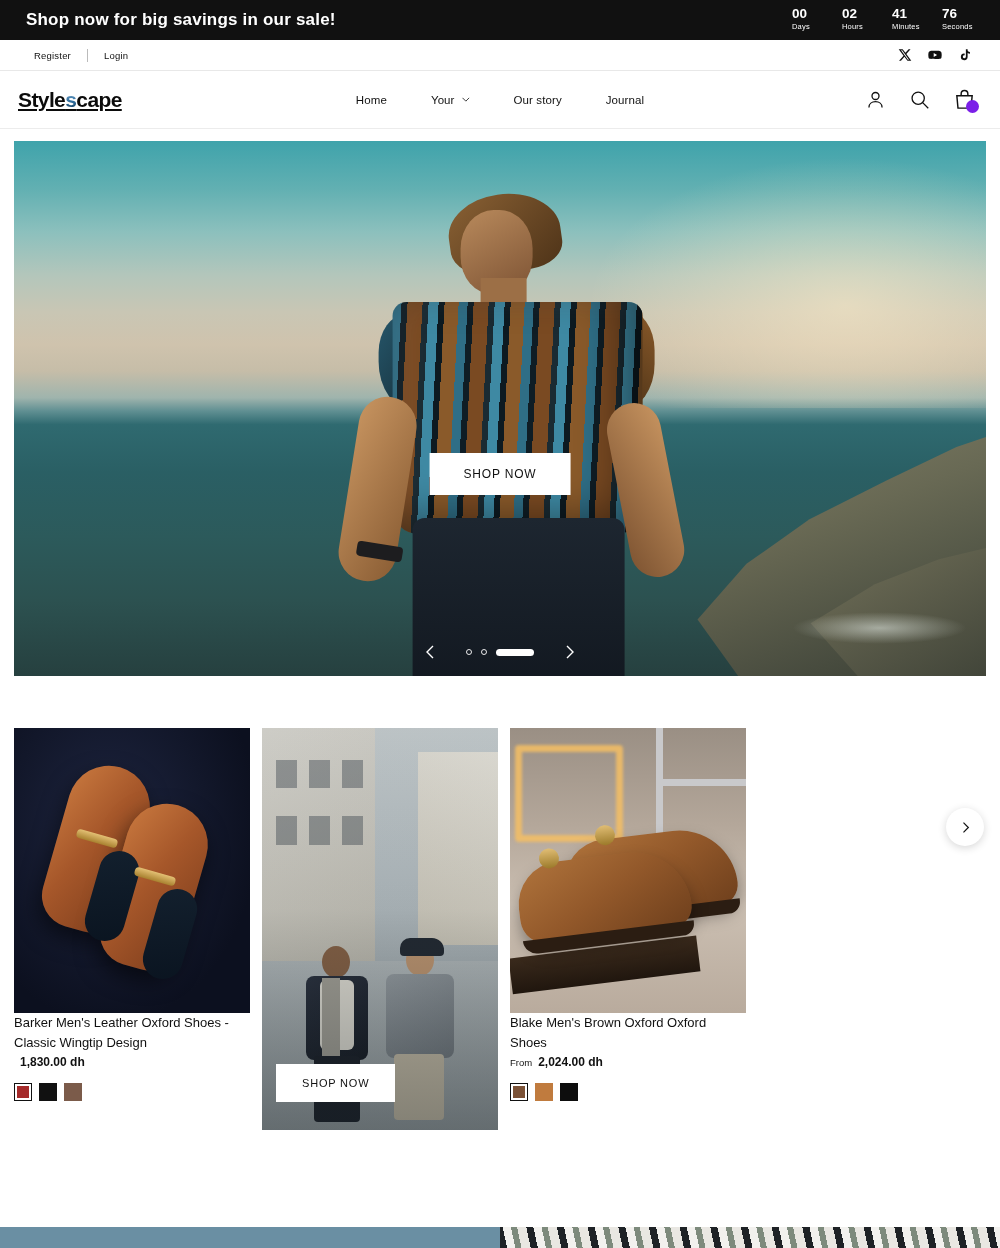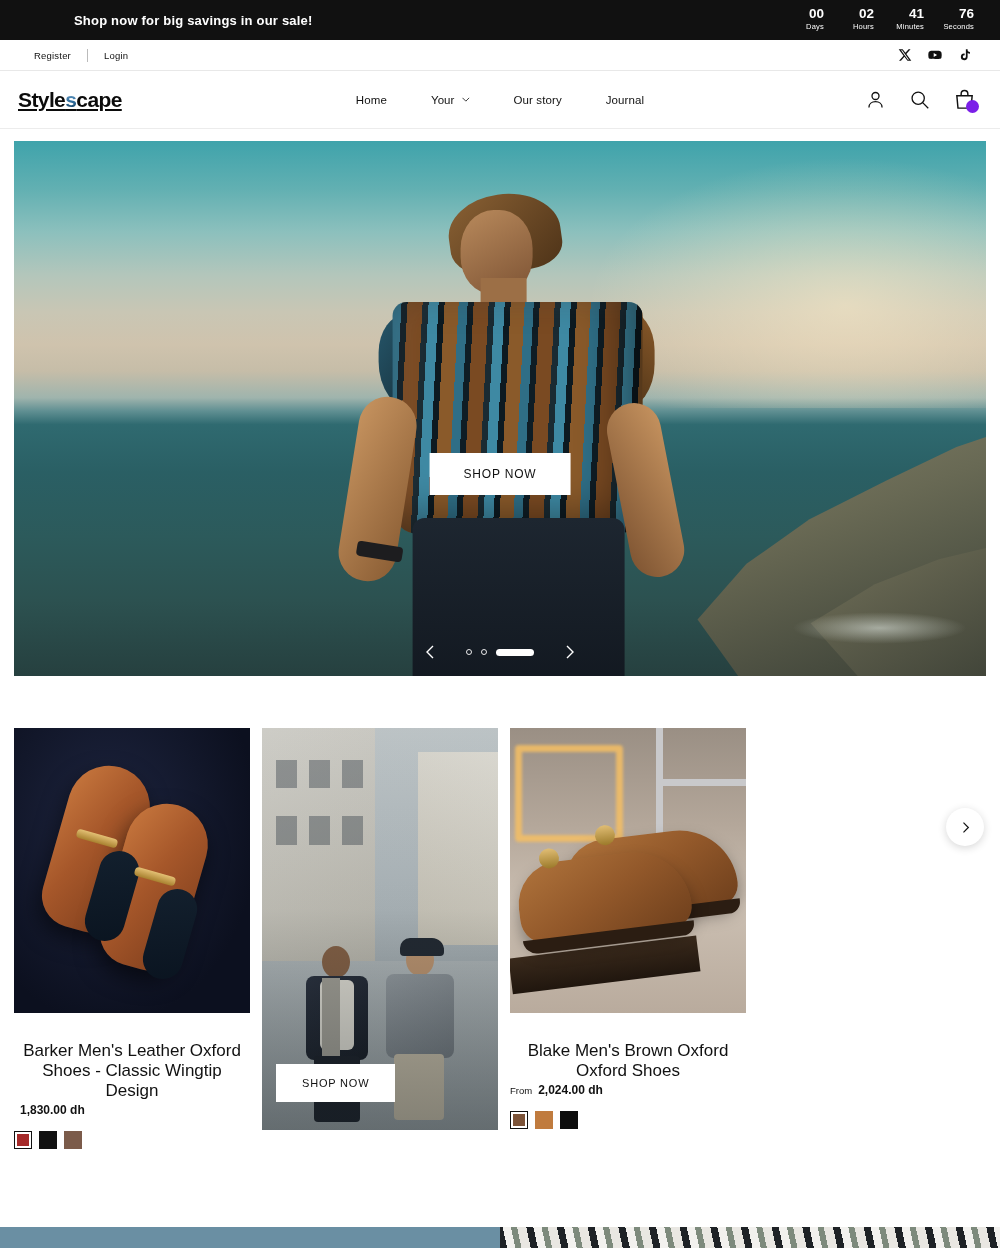--- a/index.html
+++ b/index.html
@@ -9,23 +9,23 @@
     font-family: "Liberation Sans", sans-serif;
     overflow: hidden;
   }
 
   
   .announce {
     height: 40px; background: #111111; color: #ffffff;
     display: flex; align-items: center; justify-content: space-between;
     padding: 0 26px;
   }
-  .announce-text { font-size: 13px; font-weight: bold; letter-spacing: .2px; margin-left: 48px; }
+  .announce-text { font-size: 17px; font-weight: bold; letter-spacing: .2px; }
   .countdown { display: flex; gap: 18px; }
-  .cd-unit { text-align: right; min-width: 32px; }
+  .cd-unit { text-align: left; min-width: 32px; }
   .cd-val { font-size: 13.5px; font-weight: bold; line-height: 14px; }
   .cd-lab { font-size: 7.5px; line-height: 12px; letter-spacing: .2px; }
 
   
   .utility {
     height: 31px; background: #ffffff; border-bottom: 1px solid #e8e8e8;
     display: flex; align-items: center; justify-content: space-between;
     padding: 0 18px;
   }
   .util-left { display: flex; align-items: center; gap: 0; }
@@ -191,21 +191,21 @@
 
   
   .grid-wrap { padding: 52px 14px 0 14px; position: relative; }
   .grid { display: flex; gap: 12px; }
   .card { width: 236px; position: relative; }
   .card-media {
     width: 236px; height: 285px; overflow: hidden; position: relative;
     background: #ddd;
   }
   .card-title {
-    margin-top: 28px; font-size: 17px; line-height: 20px; color: #111; text-align: center;
+    margin-top: 0; font-size: 13px; line-height: 20px; color: #111;
   }
   .card-price {
     margin-top: 2px; font-size: 12px; font-weight: bold; color: #111;
     display: flex; align-items: baseline; gap: 6px;
   }
   .price-from { font-size: 9.5px; font-weight: normal; }
   .swatches { margin-top: 14px; display: flex; gap: 7px; }
   .sw { width: 18px; height: 18px; cursor: pointer; }
   .sw.selected { border: 1px solid #111; padding: 2px; }
   .sw .fill { width: 100%; height: 100%; display: block; }

